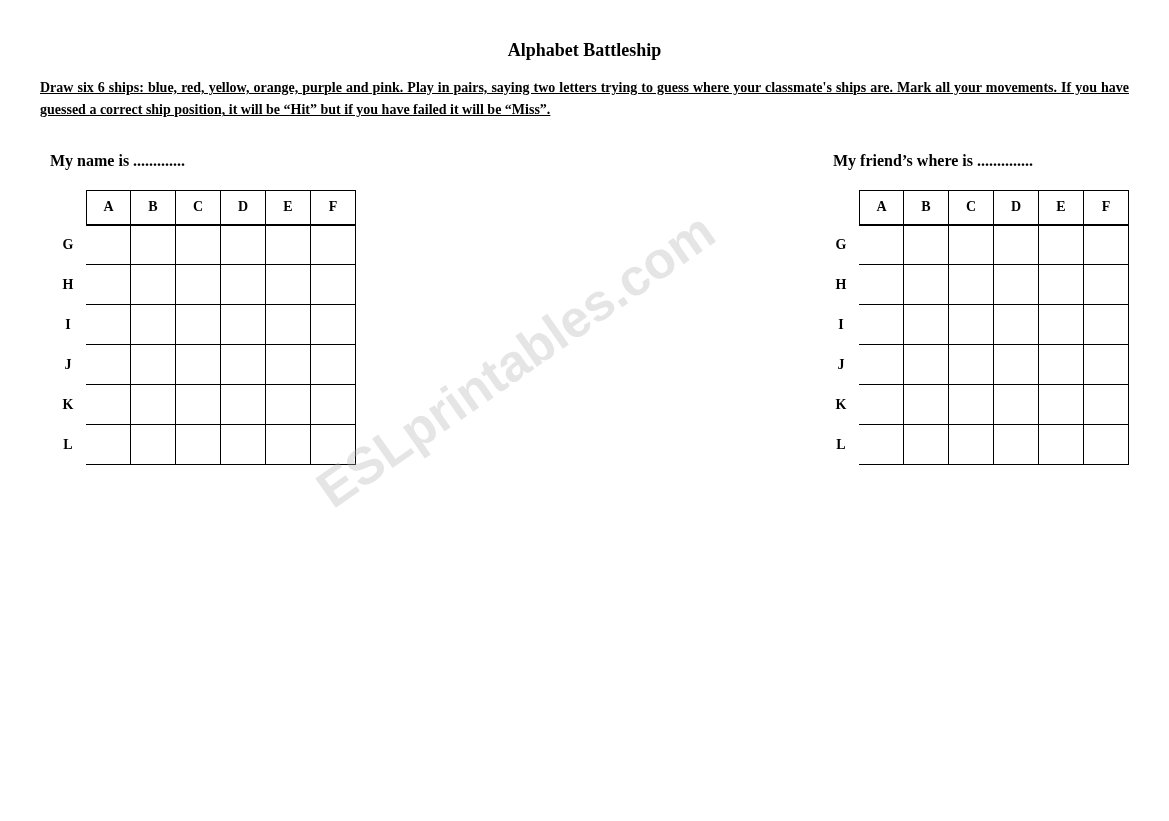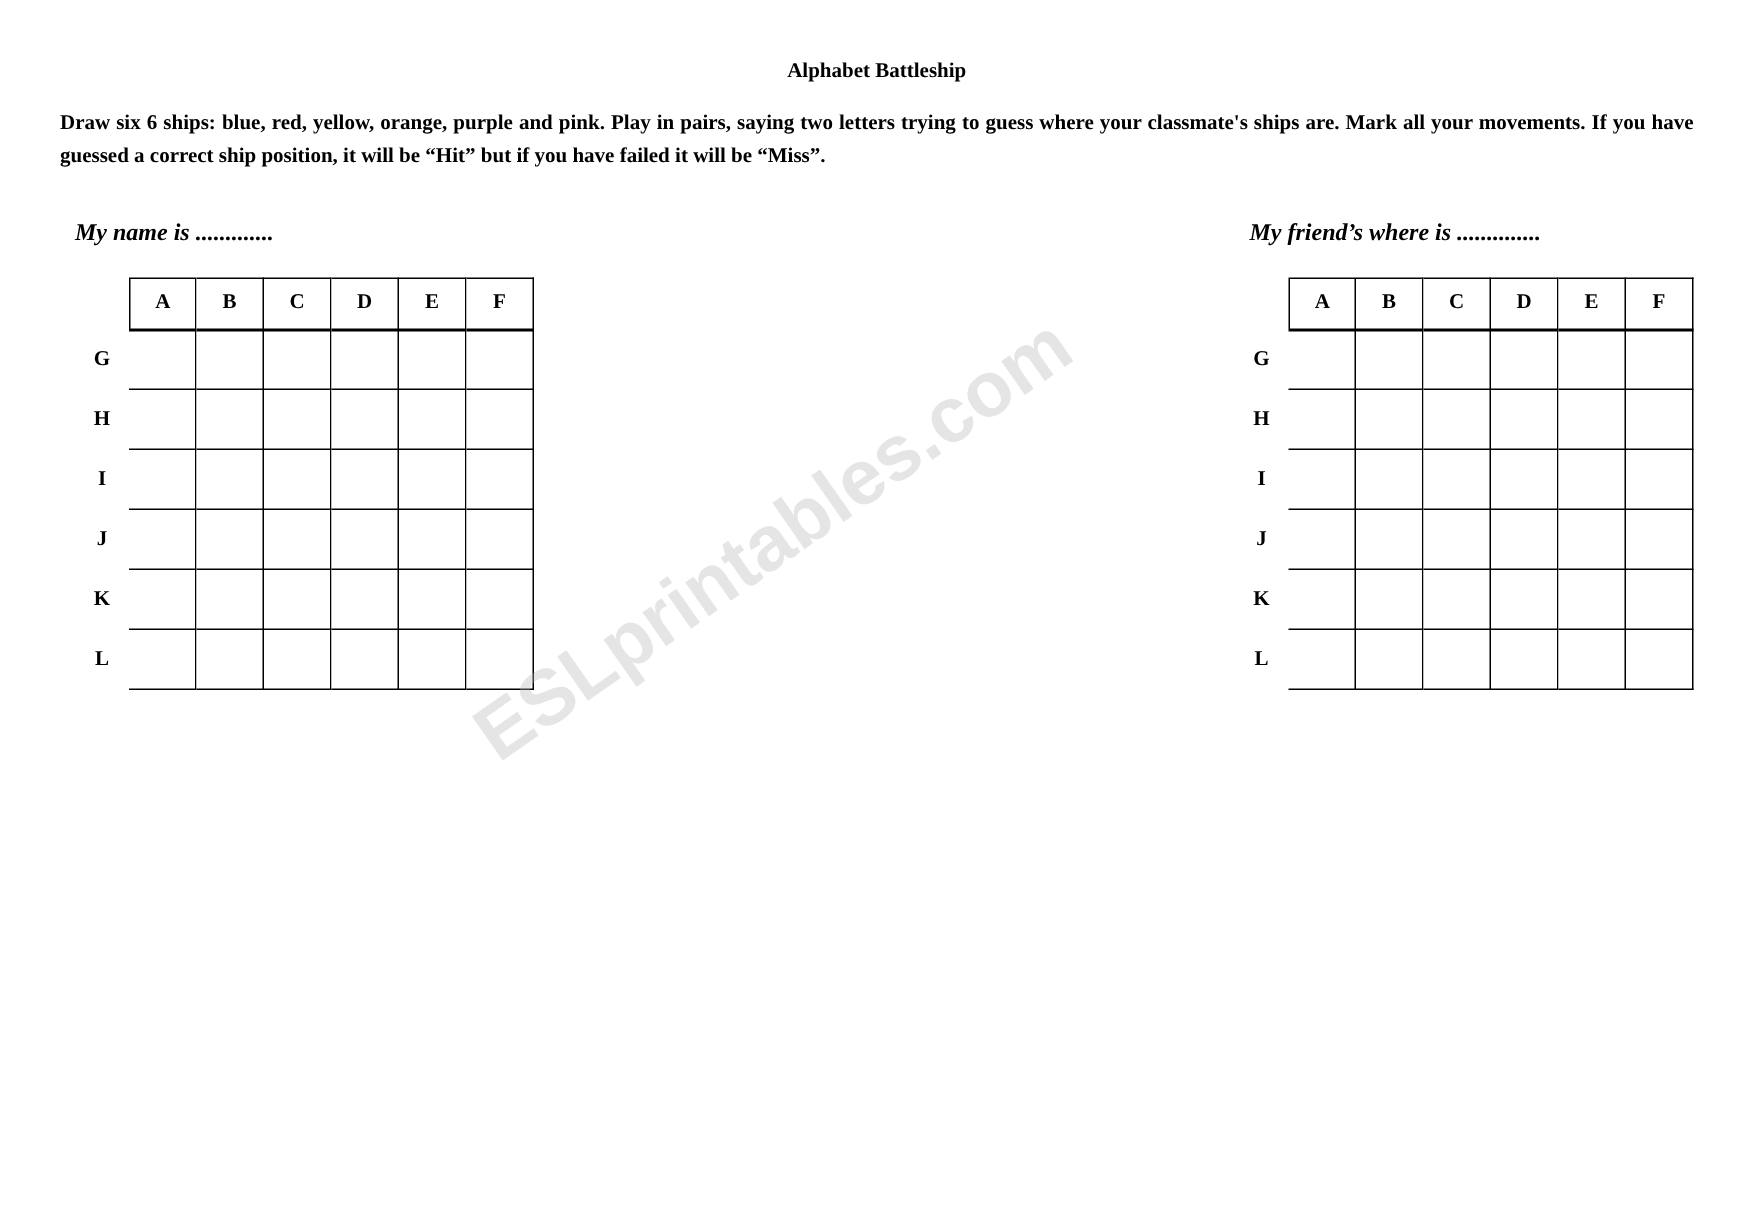--- a/index.html
+++ b/index.html
@@ -12,32 +12,33 @@
       background: #ffffff;
       font-family: 'Times New Roman', Times, serif;
       width: 1169px;
       min-height: 821px;
       padding: 30px 40px;
       color: #000;
     }
 
     .page-title {
       text-align: center;
-      font-size: 14px;
+      font-size: 18px;
       font-weight: bold;
       margin-bottom: 16px;
       margin-top: 10px;
     }
 
     .instructions {
       font-size: 14px;
       line-height: 1.6;
       text-align: justify;
       margin-bottom: 30px;
       font-weight: bold;
+      text-decoration: underline;
     }
 
     .watermark {
       position: absolute;
       top: 330px;
       left: 280px;
       font-size: 52px;
       color: rgba(180, 180, 180, 0.35);
       transform: rotate(-35deg);
       font-family: Arial, sans-serif;
@@ -60,21 +61,20 @@
       display: flex;
       flex-direction: column;
       align-items: flex-start;
     }
 
     .player-label {
       font-size: 16px;
       font-weight: bold;
       margin-bottom: 20px;
       margin-left: 10px;
-      font-style: italic;
     }
 
     .grid-wrapper {
       display: flex;
       flex-direction: column;
       margin-left: 10px;
     }
 
     .grid-header-row {
       display: flex;

